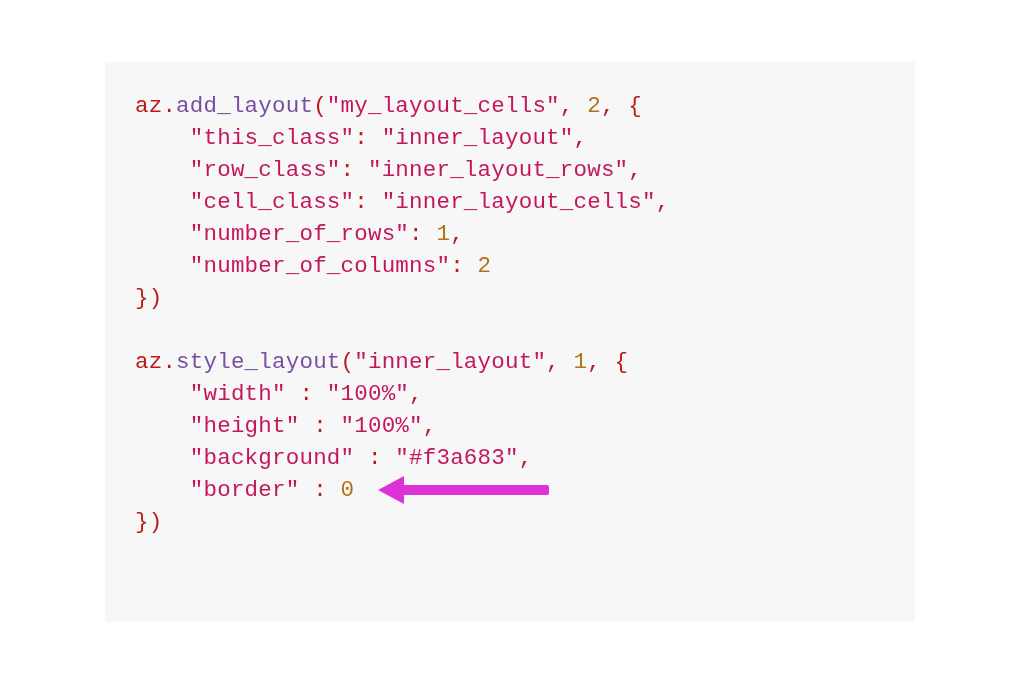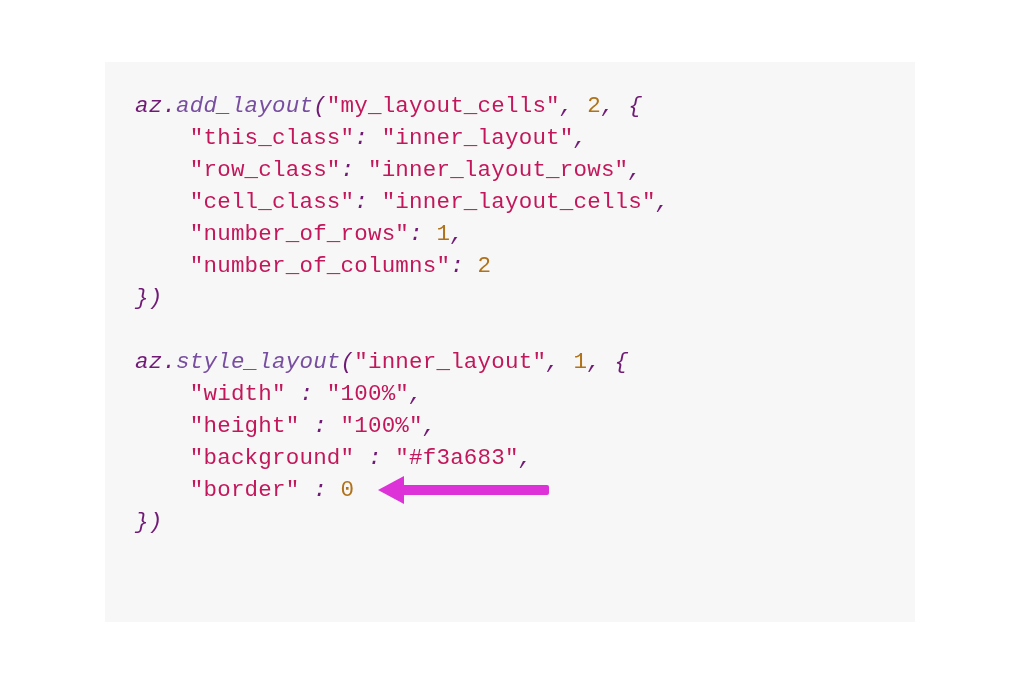--- a/index.html
+++ b/index.html
@@ -23,22 +23,22 @@
   pre.code {
     margin: 0;
     padding: 0 0 0 30px;
     font-family: inherit;
     font-size: 22.5px;
     line-height: 32px;
     color: #444;
     white-space: pre;
     letter-spacing: 0.2px;
   }
-  .tok-obj   { color: #701a75; font-style: italic; }           
-  .tok-func  { color: #784FA0; font-style: italic; }        
+  .tok-obj   { color: #b91c1c; }           
+  .tok-func  { color: #784FA0; }        
   .tok-str   { color: #C2185B; }        
   .tok-num   { color: #B07219; }        
 
   .arrow {
     position: absolute;
   }
   .arrow-shaft {
     position: absolute;
     height: 10px;
     background: #DD32D8;

